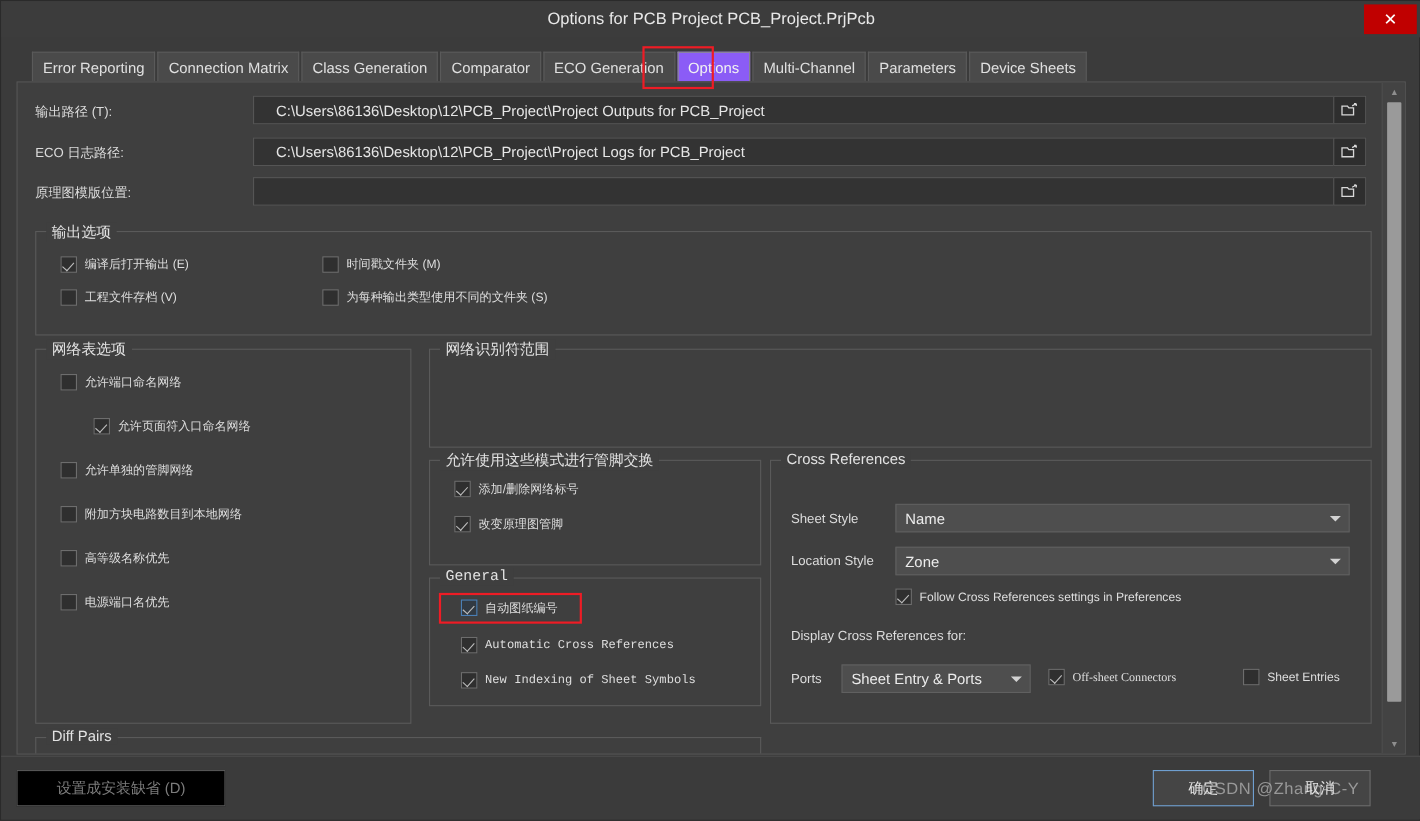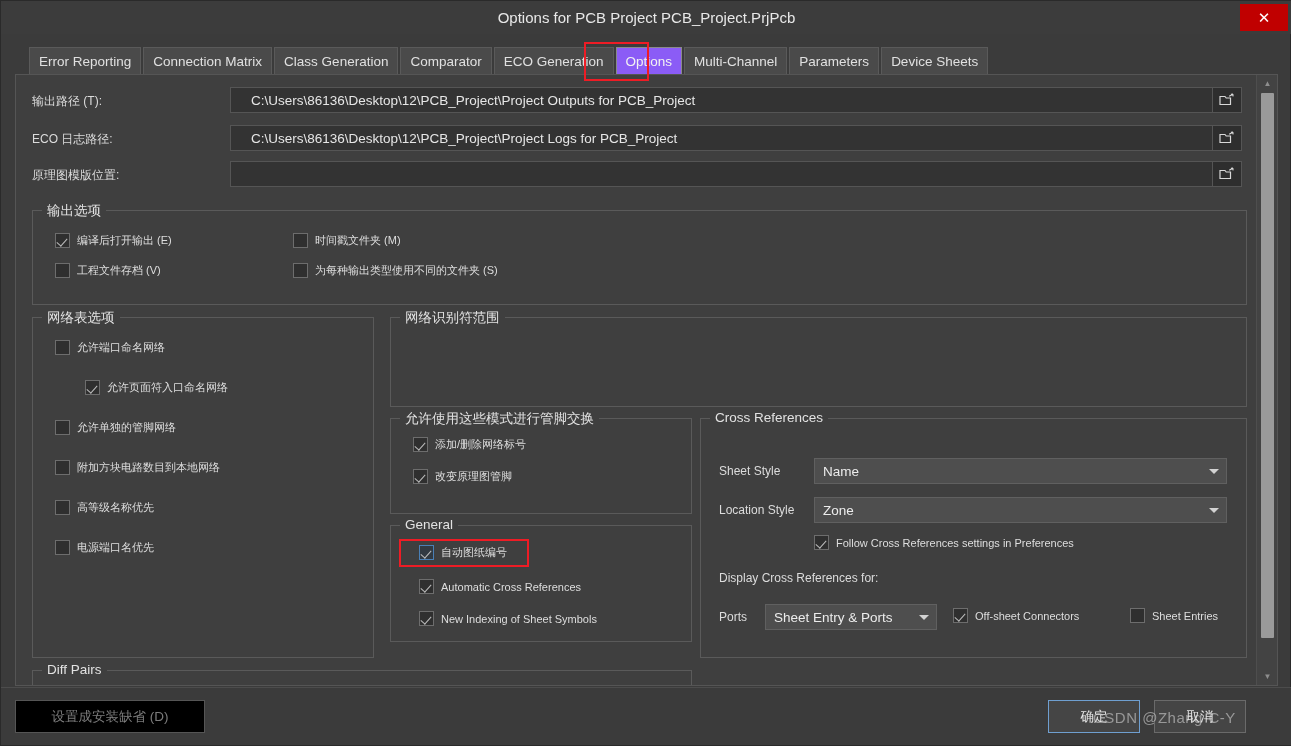--- a/index.html
+++ b/index.html
@@ -264,21 +264,21 @@
         <div class="cb" style="left:22px;top:18px;">
           <span class="box checked"></span>
           <span class="txt">添加/删除网络标号</span>
         </div>
         <div class="cb" style="left:22px;top:50px;">
           <span class="box checked"></span>
           <span class="txt">改变原理图管脚</span>
         </div>
       </div>
 
-      <div class="groupbox" style="left:374px;top:450px;width:302px;height:117px;">
+      <div class="groupbox" style="left:374px;top:450px;width:302px;height:117px;font-family:Liberation Mono, monospace;">
         <div class="gb-title">General</div>
         <div class="cb" style="left:28px;top:19px;">
           <span class="box checked focus"></span>
           <span class="txt">自动图纸编号</span>
         </div>
         <div class="cb" style="left:28px;top:53px;">
           <span class="box checked"></span>
           <span class="txt">Automatic Cross References</span>
         </div>
         <div class="cb" style="left:28px;top:85px;">
@@ -307,21 +307,21 @@
           <span class="txt">Follow Cross References settings in Preferences</span>
         </div>
 
         <div class="lbl" style="position:absolute;left:18px;top:152px;text-align:center;">Display Cross References for:</div>
 
         <div class="lbl" style="position:absolute;left:18px;top:191px;">Ports</div>
         <div class="combo" style="left:64px;top:185px;width:172px;text-align:center;">
           <span>Sheet Entry &amp; Ports</span>
           <span class="caret"></span>
         </div>
-        <div class="cb" style="left:252px;top:189px;">
+        <div class="cb" style="left:252px;top:189px;font-family:Liberation Serif, serif;">
           <span class="box checked"></span>
           <span class="txt">Off-sheet Connectors</span>
         </div>
         <div class="cb" style="left:429px;top:189px;">
           <span class="box"></span>
           <span class="txt">Sheet Entries</span>
         </div>
       </div>
 
       <div class="groupbox" style="left:16px;top:595px;width:660px;height:60px;border-bottom:none;">

